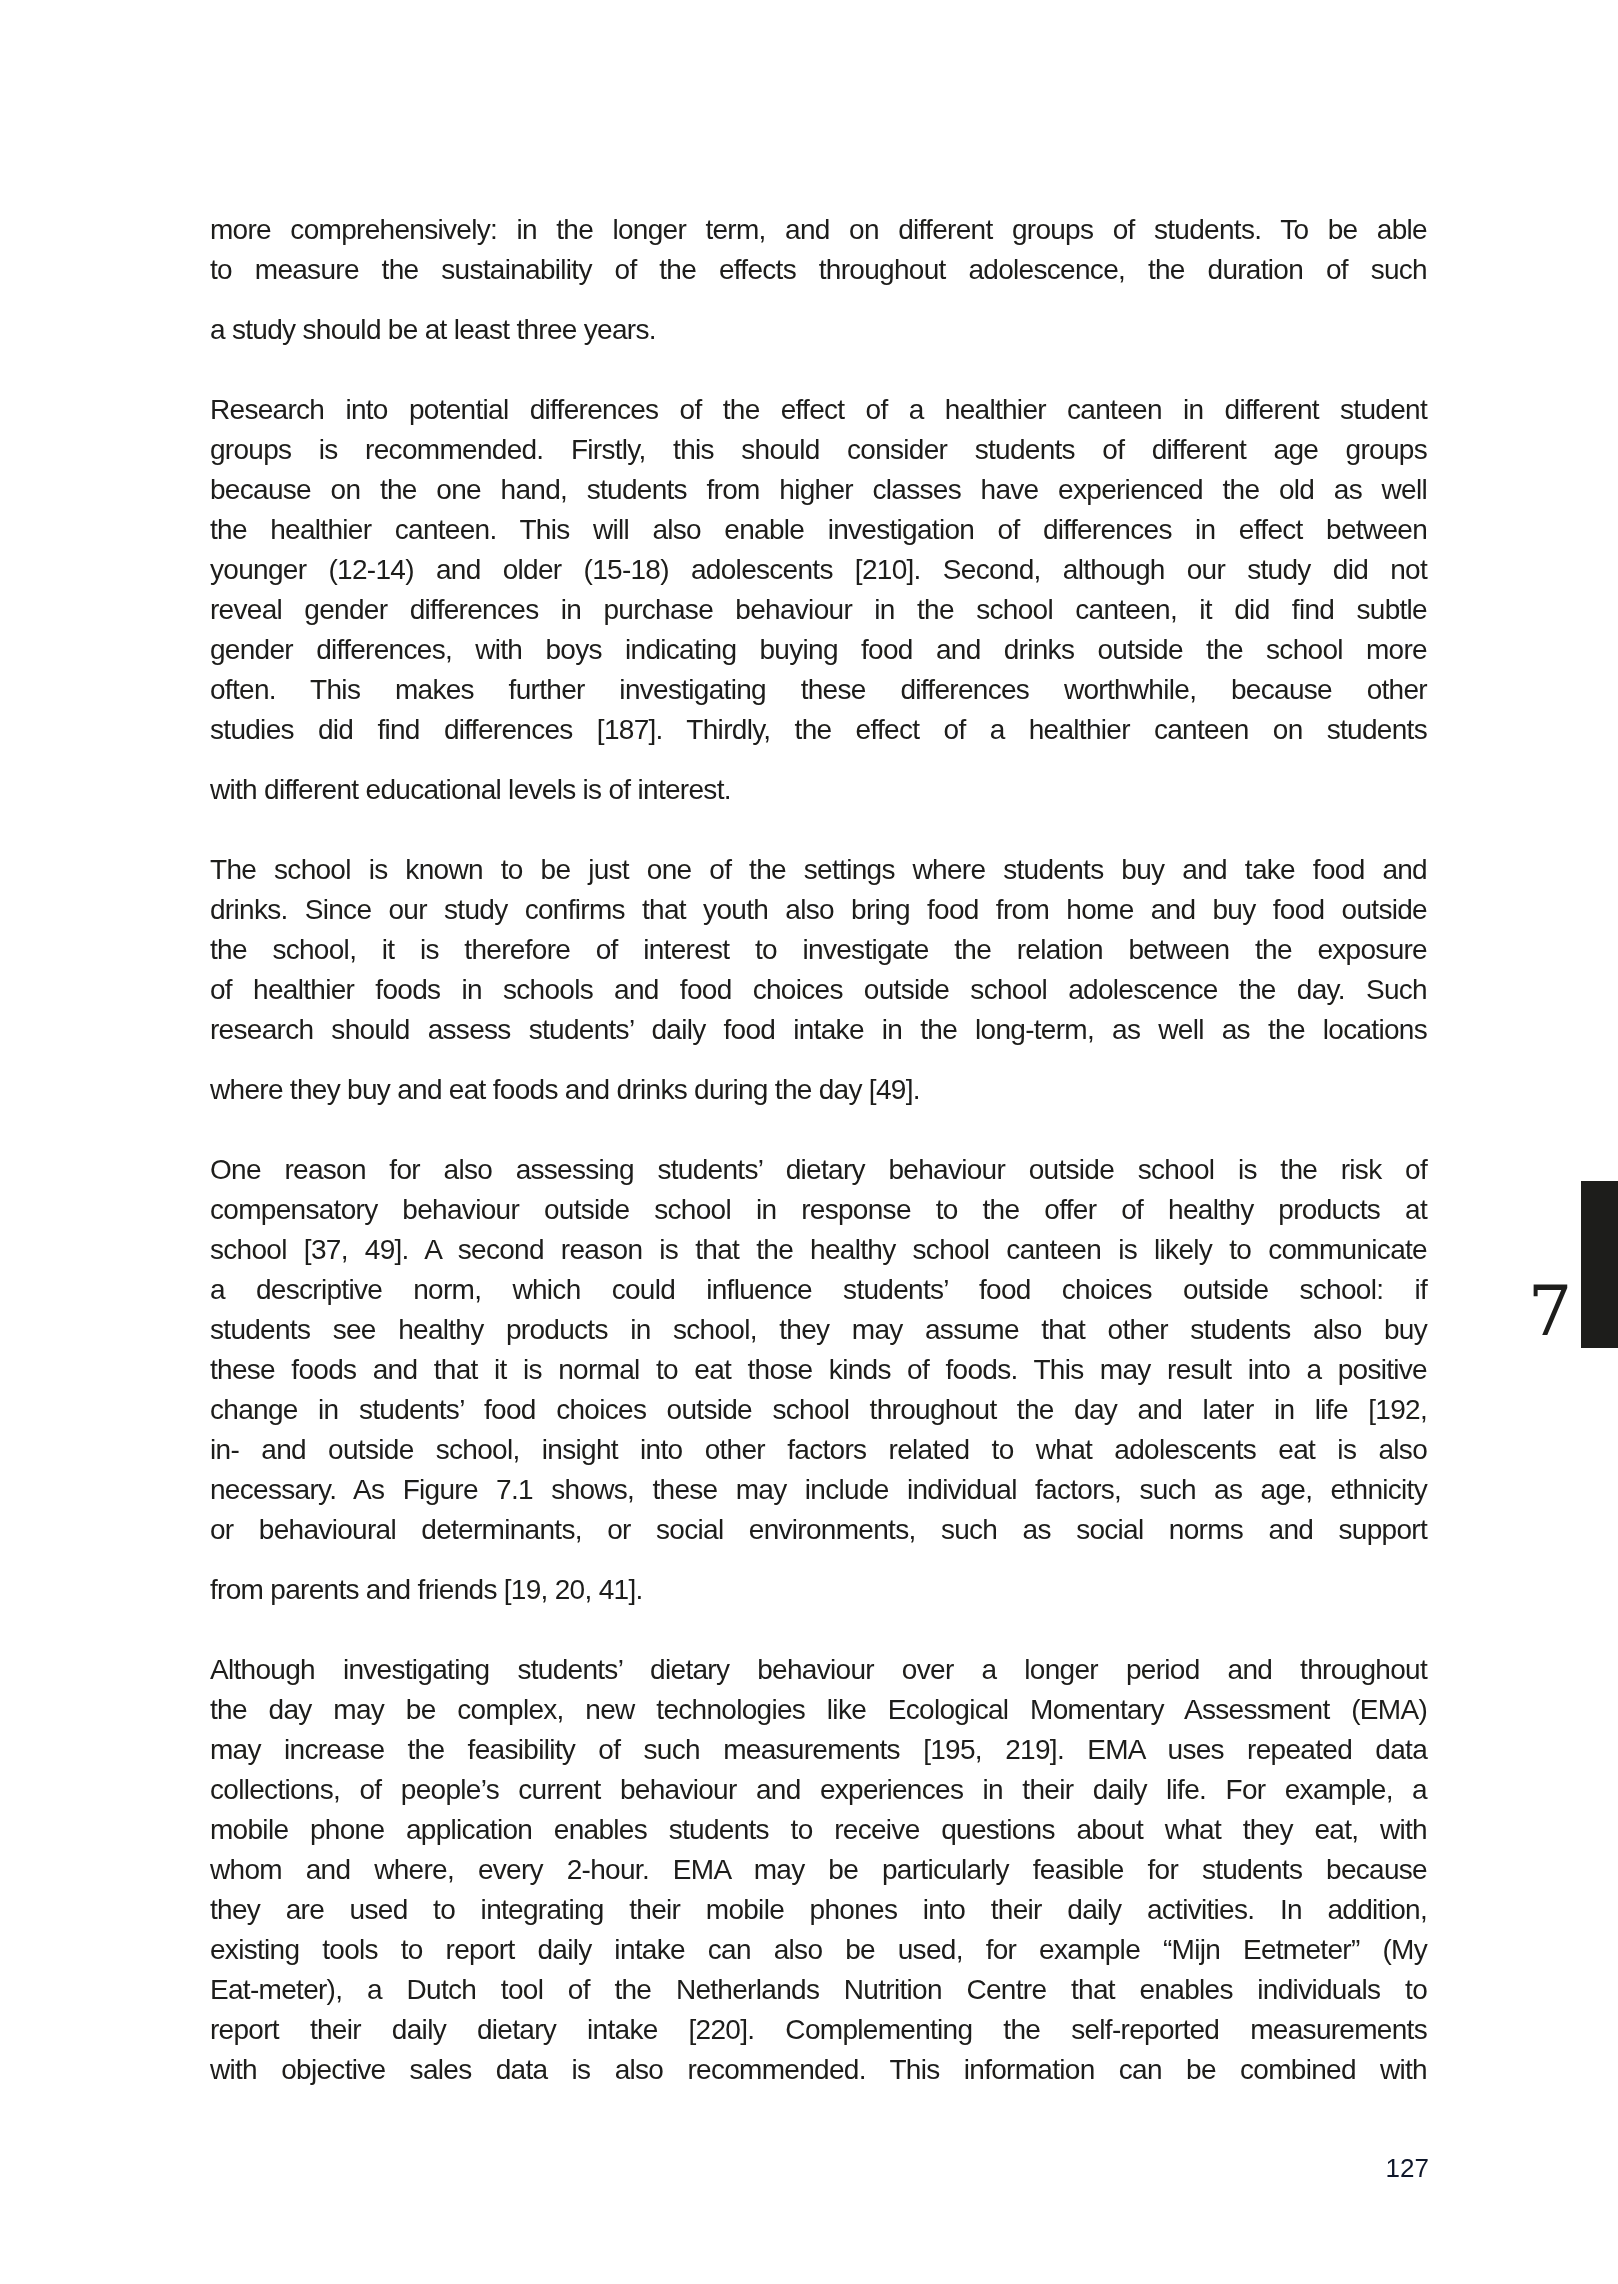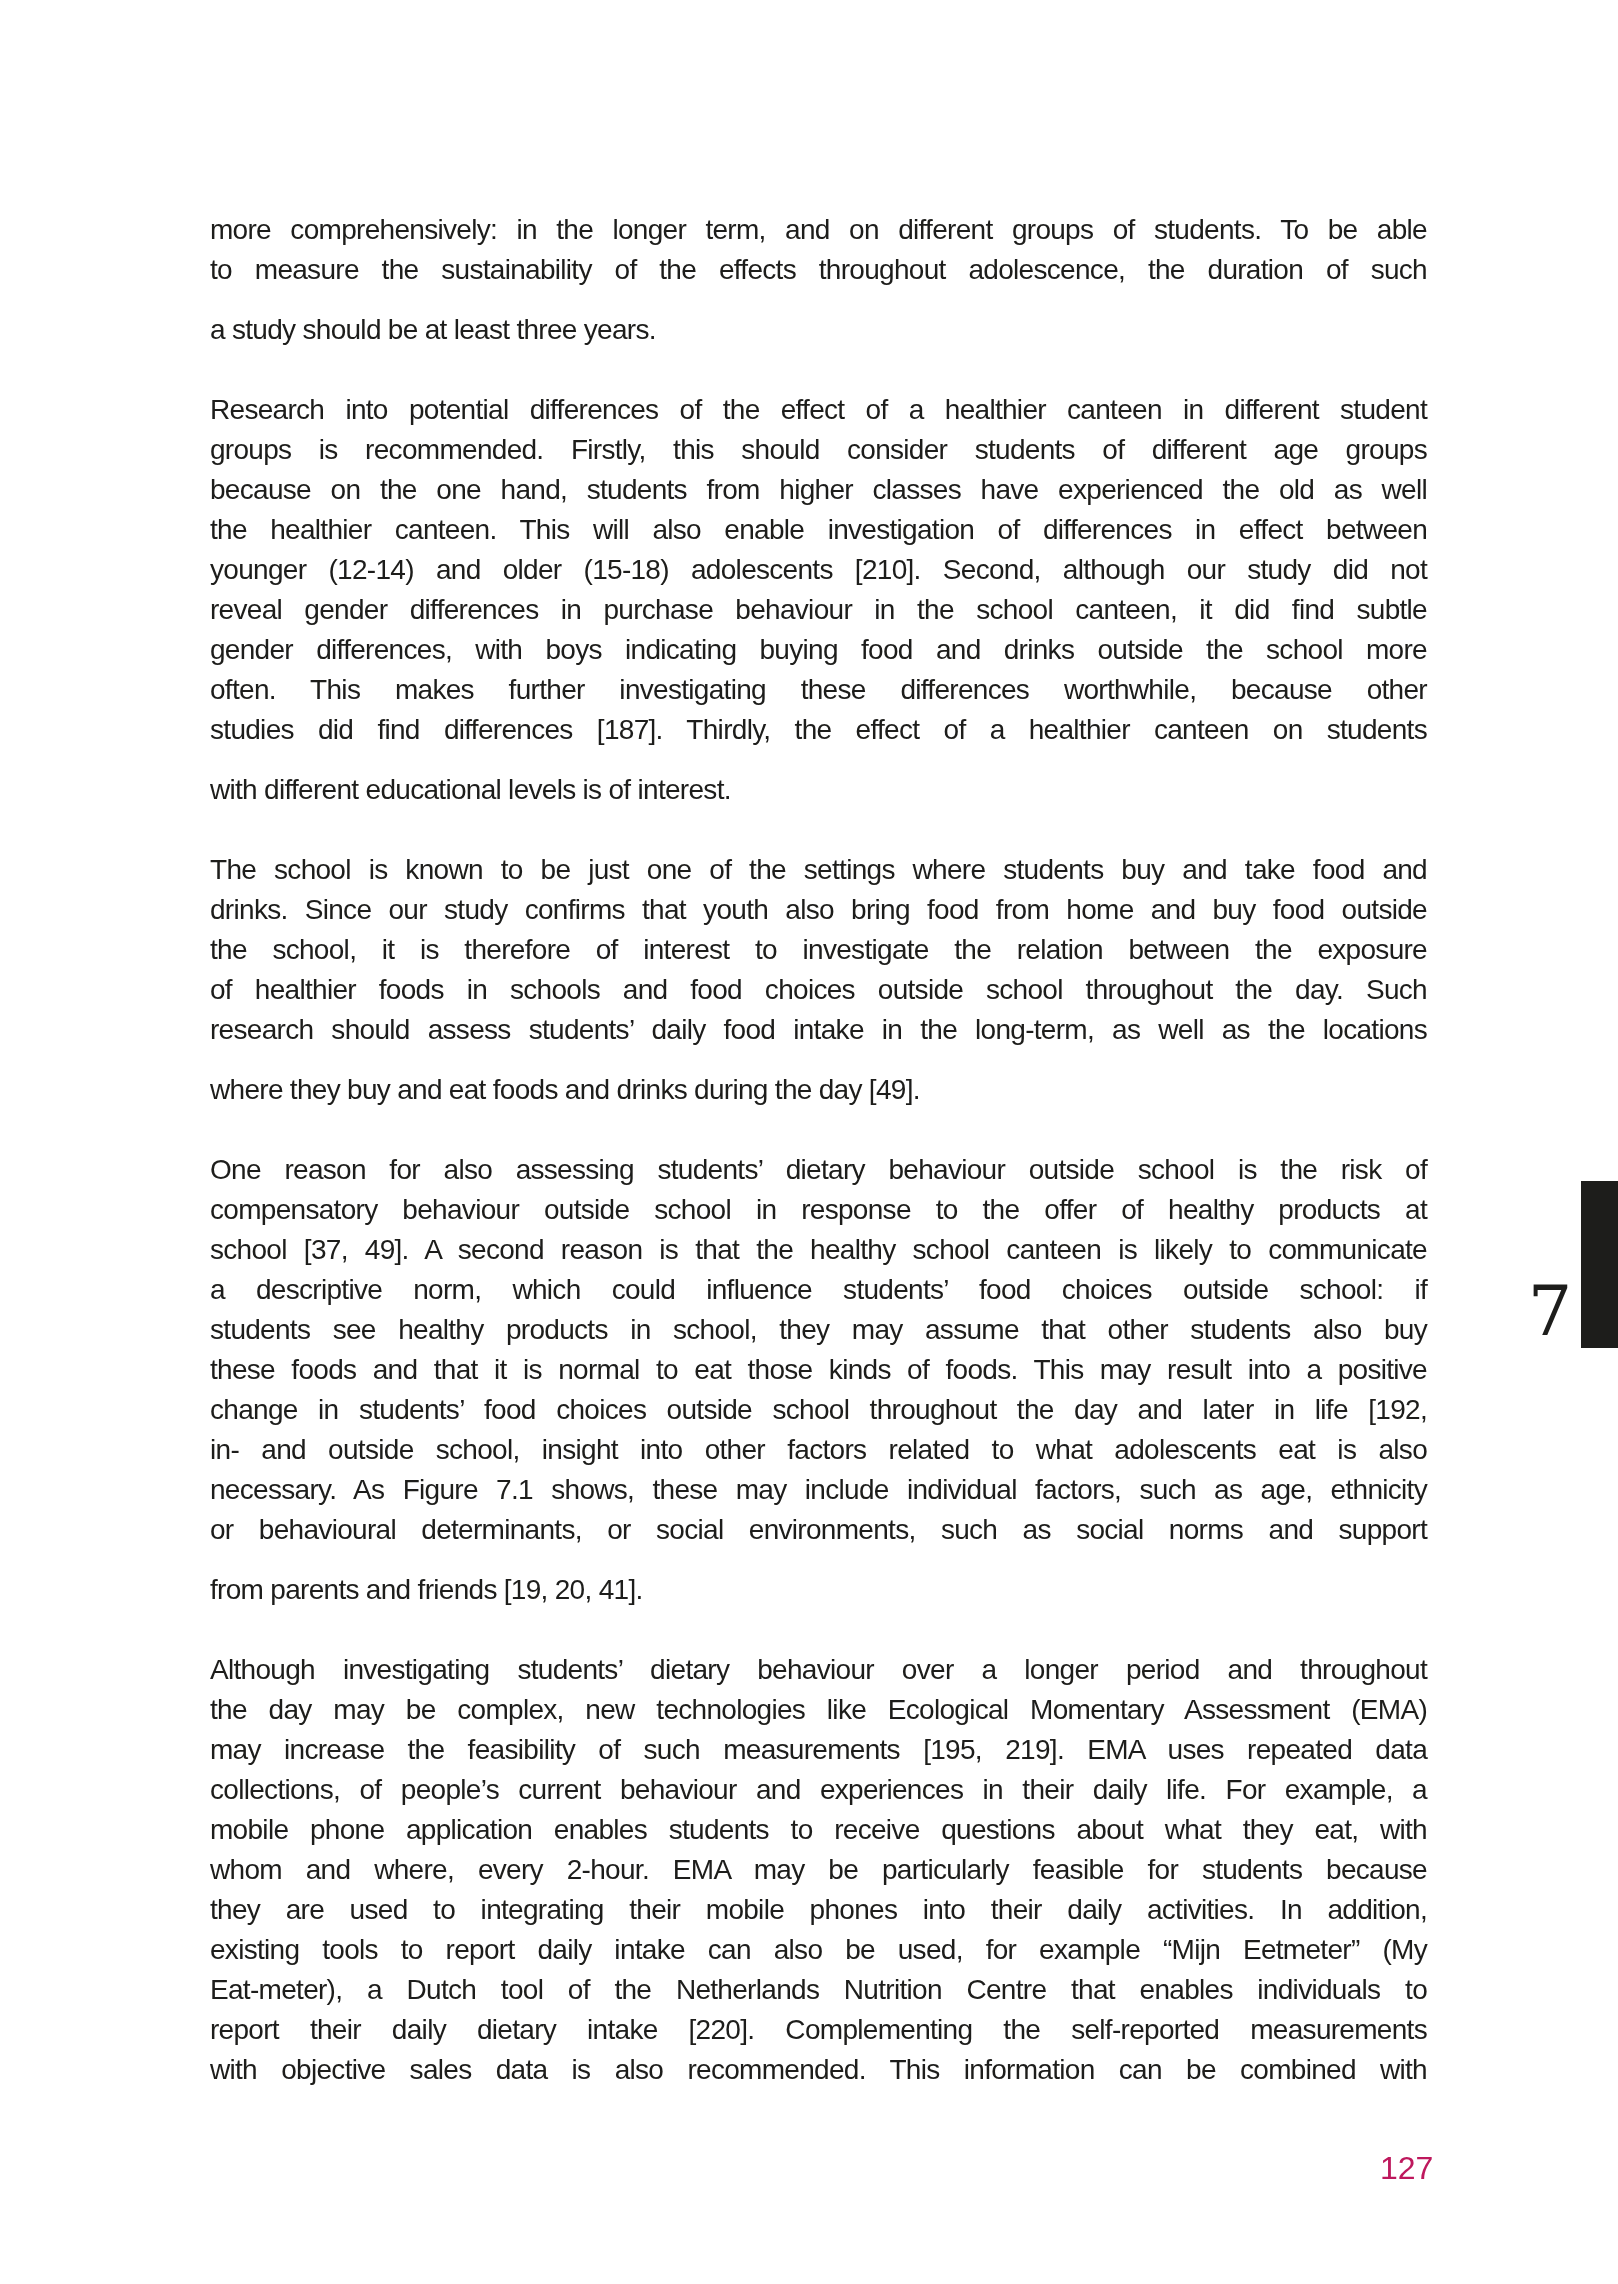--- a/index.html
+++ b/index.html
@@ -58,24 +58,24 @@
     font-weight: 300;
     line-height: 76px;
     color: #1d1d1b;
     text-align: center;
   }
   .page-number {
     position: absolute;
     left: 1380px;
     top: 2153px;
     width: 49px;
-    font-size: 32px;
+    font-size: 26px;
     line-height: 30px;
     text-align: right;
-    color: #be185d;
+    color: #0f172a;
   }
 </style>
 </head>
 <body>
 
 <div class="page-body">
 
   <p class="para">
     <span class="line">more comprehensively: in the longer term, and on different groups of students. To be able</span>
     <span class="line">to measure the sustainability of the effects throughout adolescence, the duration of such</span>
@@ -92,21 +92,21 @@
     <span class="line">gender differences, with boys indicating buying food and drinks outside the school more</span>
     <span class="line">often. This makes further investigating these differences worthwhile, because other</span>
     <span class="line">studies did find differences [187]. Thirdly, the effect of a healthier canteen on students</span>
     <span class="line last">with different educational levels is of interest.</span>
   </p>
 
   <p class="para">
     <span class="line">The school is known to be just one of the settings where students buy and take food and</span>
     <span class="line">drinks. Since our study confirms that youth also bring food from home and buy food outside</span>
     <span class="line">the school, it is therefore of interest to investigate the relation between the exposure</span>
-    <span class="line">of healthier foods in schools and food choices outside school throughout the day. Such</span>
+    <span class="line">of healthier foods in schools and food choices outside school adolescence the day. Such</span>
     <span class="line">research should assess students’ daily food intake in the long-term, as well as the locations</span>
     <span class="line last">where they buy and eat foods and drinks during the day [49].</span>
   </p>
 
   <p class="para">
     <span class="line">One reason for also assessing students’ dietary behaviour outside school is the risk of</span>
     <span class="line">compensatory behaviour outside school in response to the offer of healthy products at</span>
     <span class="line">school [37, 49]. A second reason is that the healthy school canteen is likely to communicate</span>
     <span class="line">a descriptive norm, which could influence students’ food choices outside school: if</span>
     <span class="line">students see healthy products in school, they may assume that other students also buy</span>

